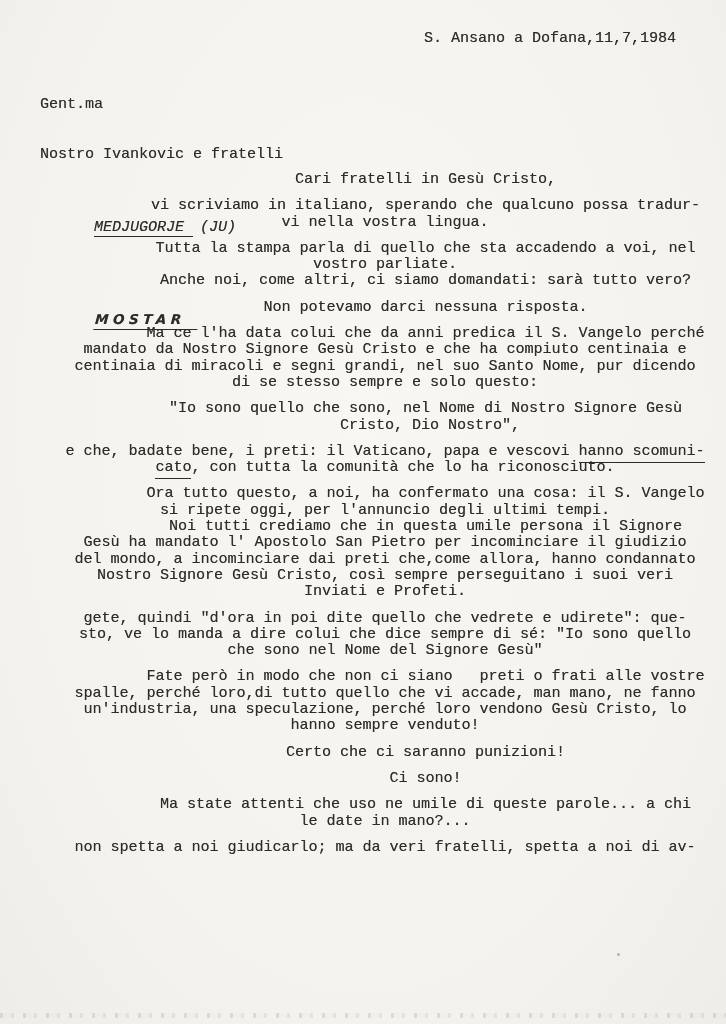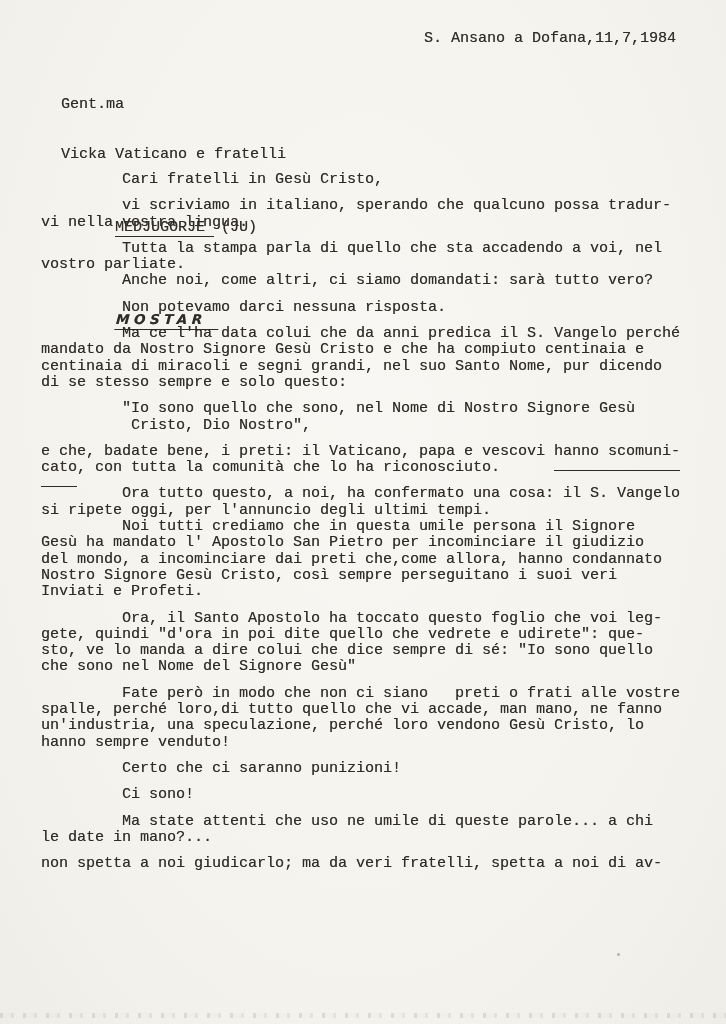--- a/index.html
+++ b/index.html
@@ -19,57 +19,58 @@
     text-shadow:0.2px 0.2px 0.4px rgba(45,42,36,0.55);
   }
   .dateline{
     position:absolute;
     top:31px;left:424px;
     white-space:pre;
     line-height:16px;
   }
   .recipient{
     position:absolute;
-    top:64px;left:61px;
+    top:64px;left:40px;
     line-height:16.5px;
     white-space:pre;
   }
-  .city-line{margin-top:7px;}
+  .city-line{margin-top:7px;font-style:italic;}
   .u-city{
     display:inline-block;
     border-bottom:1.6px solid #2f2c27;
     padding-right:9px;
     margin-right:7px;
   }
   .mostar-wrap{margin-top:8px;}
   .mostar{
     display:inline-block;
     font-family:"DejaVu Sans",sans-serif;
     font-style:italic;
     font-weight:600;
     font-size:13.5px;
     letter-spacing:4.5px;
     border-bottom:1.7px solid #2f2c27;
     padding:0 12px 1px 1px;
     transform:skewX(-4deg);
   }
   .letter-body{
     position:absolute;
-    top:172px;left:41px;
+    top:172px;left:55px;
     width:660px;
+    text-align:center;
   }
   .line{
     white-space:pre;
     line-height:16.3px;
     min-height:16.3px;
   }
   .line.blank{height:10px;min-height:10px;line-height:10px;}
   .u{
     border-bottom:1.4px solid #2f2c27;
-    padding-bottom:10px;
+    padding-bottom:2px;
   }
   .scan-noise{
     position:absolute;
     left:0;bottom:6px;
     width:726px;height:5px;
     background:
       repeating-linear-gradient(90deg,
         rgba(70,66,60,0.18) 0 3px,
         rgba(70,66,60,0.02) 3px 11px,
         rgba(70,66,60,0.12) 11px 14px,
@@ -87,21 +88,21 @@
 </style>
 </head>
 <body>
 
 <div class="page">
 
   <div class="dateline">S. Ansano a Dofana,11,7,1984</div>
 
   <div class="recipient">
     <div>Gent.ma</div>
-    <div>Vicka Vaticano e fratelli</div>
+    <div>Nostro Ivankovic e fratelli</div>
     <div class="city-line">
       <span class="u-city">MEDJUGORJE</span><span>(JU)</span>
     </div>
     <div class="mostar-wrap">
       <span class="mostar">MOSTAR</span>
     </div>
   </div>
 
   <div class="letter-body">
       <div class="line"><span>         Cari fratelli in Gesù Cristo,</span></div>
@@ -127,21 +128,20 @@
       <div class="line"><span class="u">cato</span><span>, con tutta la comunità che lo ha riconosciuto.</span></div>
       <div class="line blank">&nbsp;</div>
       <div class="line"><span>         Ora tutto questo, a noi, ha confermato una cosa: il S. Vangelo</span></div>
       <div class="line"><span>si ripete oggi, per l'annuncio degli ultimi tempi.</span></div>
       <div class="line"><span>         Noi tutti crediamo che in questa umile persona il Signore</span></div>
       <div class="line"><span>Gesù ha mandato l' Apostolo San Pietro per incominciare il giudizio</span></div>
       <div class="line"><span>del mondo, a incominciare dai preti che,come allora, hanno condannato</span></div>
       <div class="line"><span>Nostro Signore Gesù Cristo, così sempre perseguitano i suoi veri</span></div>
       <div class="line"><span>Inviati e Profeti.</span></div>
       <div class="line blank">&nbsp;</div>
-      <div class="line"><span>         Ora, il Santo Apostolo ha toccato questo foglio che voi leg-</span></div>
       <div class="line"><span>gete, quindi "d'ora in poi dite quello che vedrete e udirete": que-</span></div>
       <div class="line"><span>sto, ve lo manda a dire colui che dice sempre di sé: "Io sono quello</span></div>
       <div class="line"><span>che sono nel Nome del Signore Gesù"</span></div>
       <div class="line blank">&nbsp;</div>
       <div class="line"><span>         Fate però in modo che non ci siano   preti o frati alle vostre</span></div>
       <div class="line"><span>spalle, perché loro,di tutto quello che vi accade, man mano, ne fanno</span></div>
       <div class="line"><span>un'industria, una speculazione, perché loro vendono Gesù Cristo, lo</span></div>
       <div class="line"><span>hanno sempre venduto!</span></div>
       <div class="line blank">&nbsp;</div>
       <div class="line"><span>         Certo che ci saranno punizioni!</span></div>

